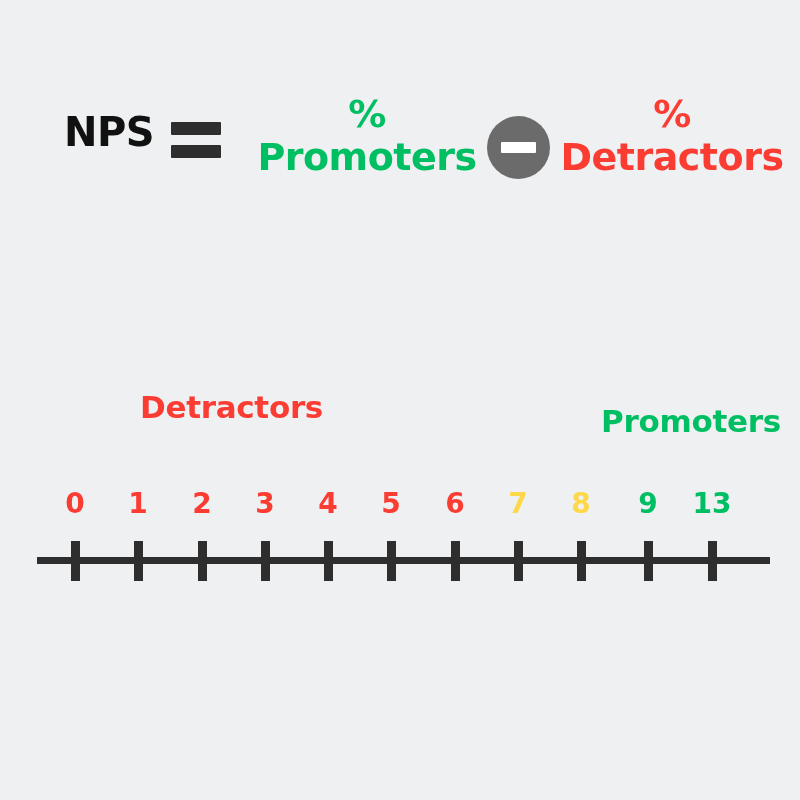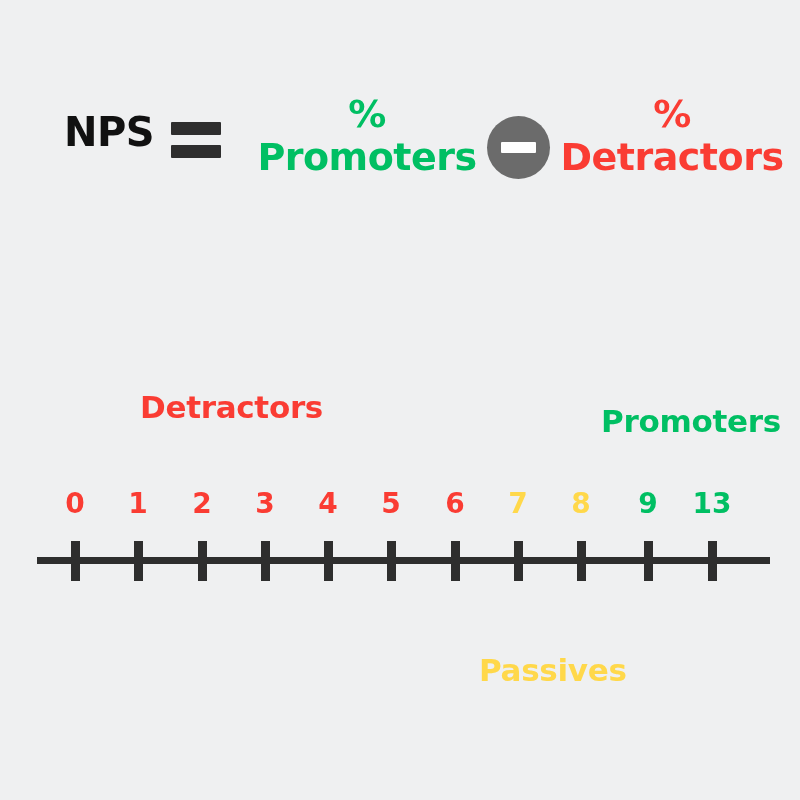--- a/index.html
+++ b/index.html
@@ -200,21 +200,20 @@
     <div class="pct-group" id="detractors-term">
       <span class="pct-sign">%</span>
       <span class="pct-word">Detractors</span>
     </div>
   </div>
 
   <div class="region-label" id="label-detractors">Detractors</div>
 
   <div class="region-label" id="label-promoters">Promoters</div>
 
-  <div class="region-label" id="label-passives">Passives</div>
 
   <div id="scale">
     <div id="axis-line"></div>
     <div id="tick-container">
         <div class="tick-group" style="left: 75px;">
           <div class="tick-mark"></div>
           <div class="tick-value v-detractor" style="color: rgb(250, 60, 51);">0</div>
         </div>
         <div class="tick-group" style="left: 138px;">
           <div class="tick-mark"></div>

